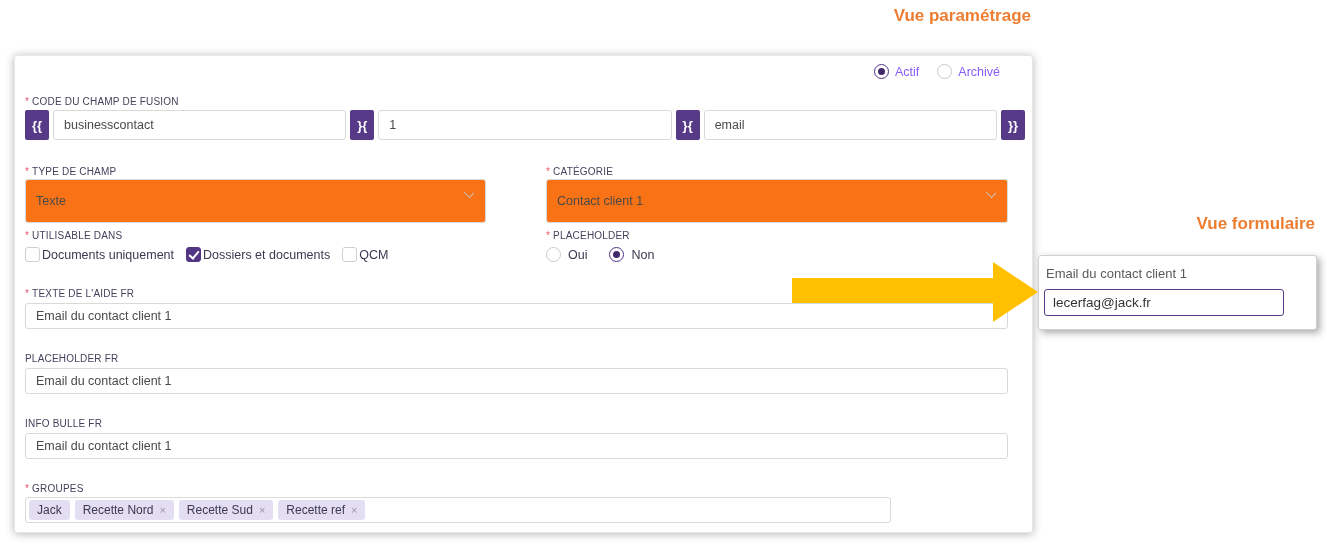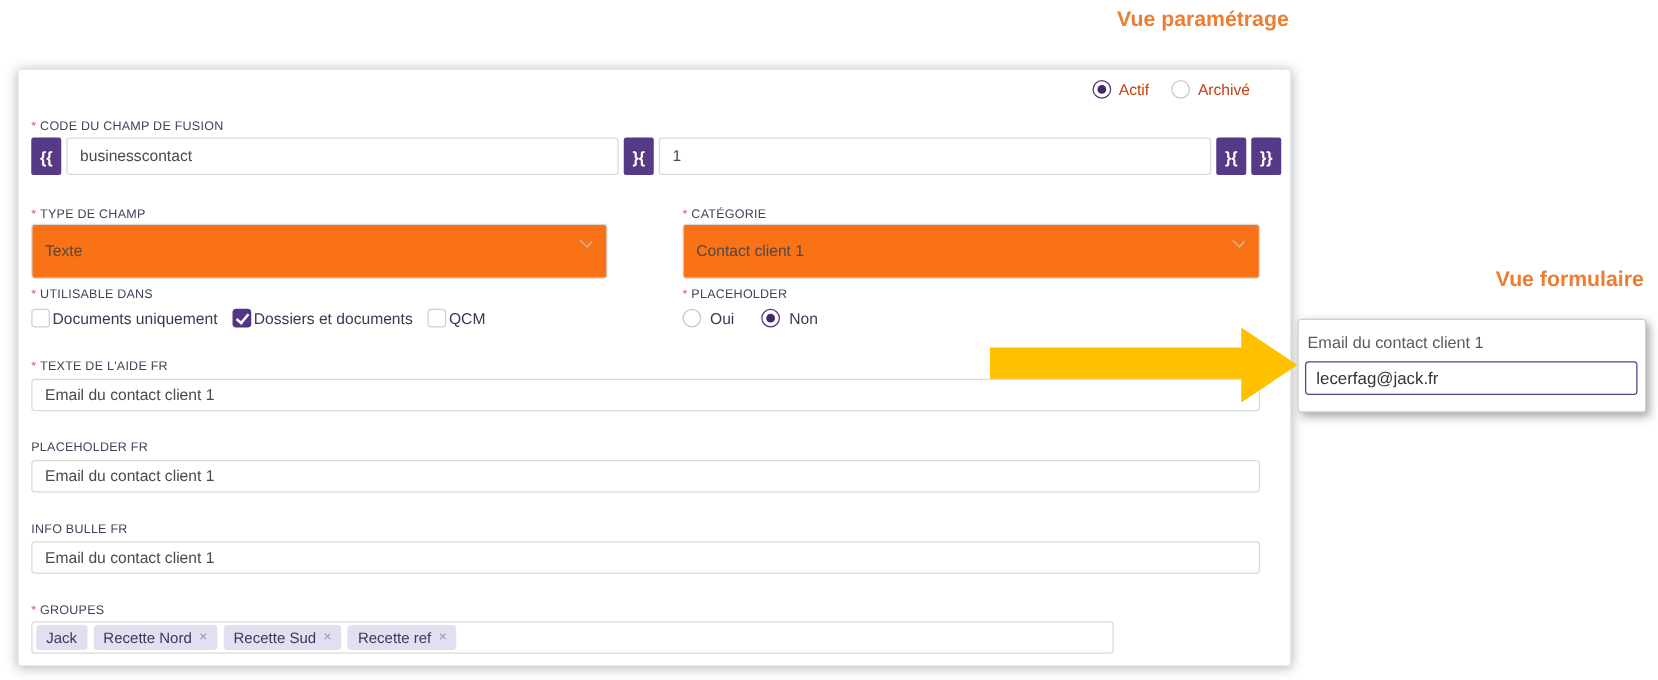--- a/index.html
+++ b/index.html
@@ -49,31 +49,31 @@
   .full-input{position:absolute;left:10px;width:983px;height:26px;}
 
   
   .tags-box{position:absolute;left:10px;width:866px;height:26px;box-sizing:border-box;border:1px solid #d9d9d9;
             border-radius:3px;display:flex;align-items:center;gap:5px;padding:0 3px;}
   .tag{background:#e4def2;border-radius:3px;height:20px;display:flex;align-items:center;padding:0 8px;
        font-size:12px;color:#3c3852;white-space:nowrap;}
   .tag .x{color:#9a93ab;margin-left:6px;font-size:11px;cursor:pointer;}
 
   
-  #status-row{position:absolute;right:32px;top:8px;display:flex;gap:18px;font-size:12.5px;color:#c2410c;}
+  #status-row{position:absolute;right:32px;top:8px;display:flex;gap:18px;font-size:12.5px;color:#8b5cf6;}
   #status-row .opt{display:flex;align-items:center;gap:6px;}
 
   
   #arrow{position:absolute;left:792px;top:262px;z-index:5;}
 
   
   #preview-card{left:1038px;top:255px;width:277px;height:73px;border:1px solid #cfcfcf;
                 box-shadow:3px 3px 7px rgba(90,90,90,0.5);z-index:4;}
   #preview-label{position:absolute;left:7px;top:10px;font-size:13px;color:#5a5a5a;}
-  #preview-input{position:absolute;left:5px;top:33px;width:266px;height:27px;}
+  #preview-input{position:absolute;left:5px;top:33px;width:240px;height:27px;}
   #preview-input .txt-input{border:1.5px solid #5b3d8e;font-size:13.5px;color:#333;padding:0 8px;}
 </style>
 </head>
 <body>
 
 <div class="stage">
 
   <div class="view-title" id="param-title">Vue paramétrage</div>
 
   <div class="panel" id="main-panel">
@@ -91,20 +91,21 @@
 
     <div class="lbl" style="left:10px;top:40px;">
       <span class="req">*</span><span>CODE DU CHAMP DE FUSION</span>
     </div>
     <div class="merge-row">
       <span class="brace">{{</span>
       <span class="merge-input"><input class="txt-input" value="businesscontact" style=""></span>
       <span class="brace">}{</span>
       <span class="merge-input"><input class="txt-input" value="1" style=""></span>
       <span class="brace">}{</span>
+      <span class="merge-input"><input class="txt-input" value="email" style=""></span>
       <span class="brace">}}</span>
     </div>
 
     <div class="lbl" style="left:10px;top:110px;">
       <span class="req">*</span><span>TYPE DE CHAMP</span>
     </div>
     <div class="select-box" style="left:10px;top:123px;width:461px;">
       <span>Texte</span>
       <span class="chev"></span>
     </div>

